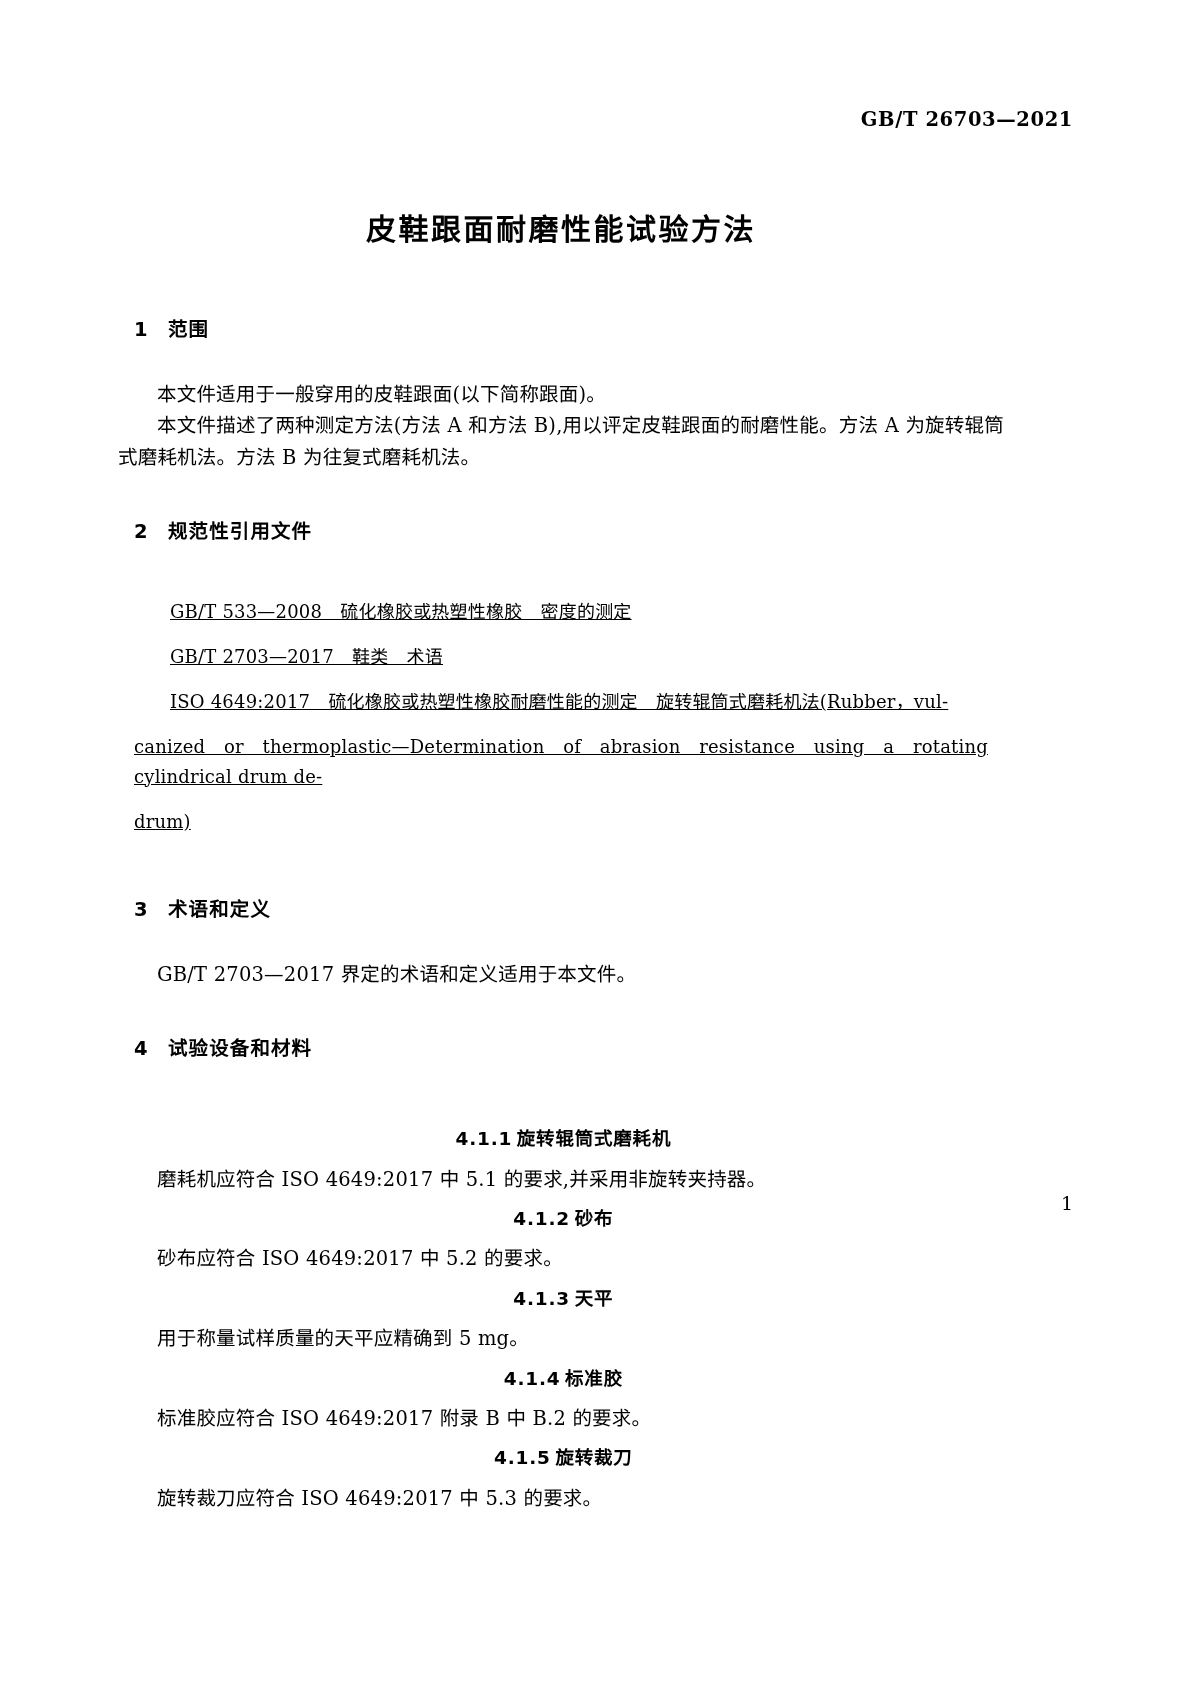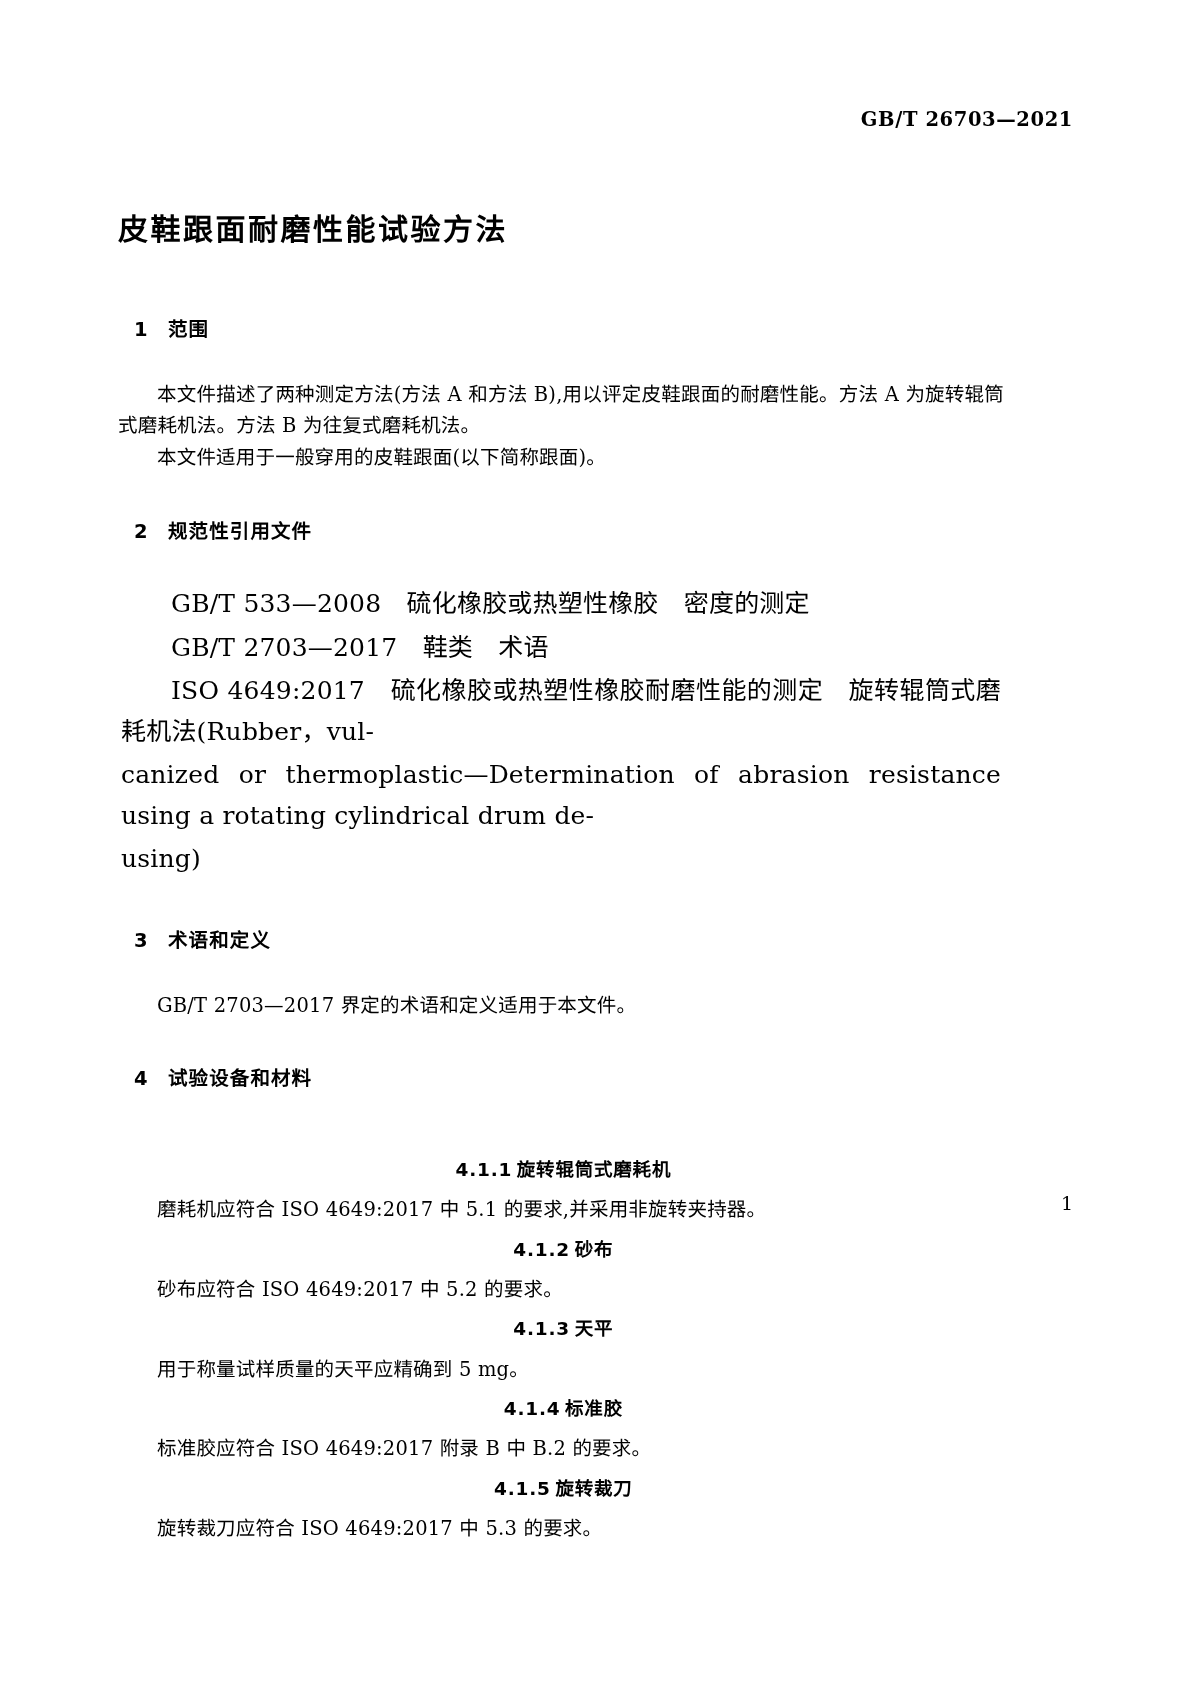--- a/index.html
+++ b/index.html
@@ -47,20 +47,21 @@
 
   
   .content {
     position: absolute;
     top: 188px;
     left: 118px;
     width: 886px;
   }
 
   .doc-title {
+    text-align: center;
     font-family: "DejaVu Sans", "Liberation Sans", sans-serif;
     font-size: 30px;
     font-weight: bold;
     letter-spacing: 2.5px;
     margin: 0 0 0 0;
     padding-top: 22px;
     line-height: 1.35;
   }
 
   
@@ -103,27 +104,28 @@
     text-align: justify;
     text-justify: inter-character;
     text-indent: 2em;
     margin: 0;
     letter-spacing: 0.2px;
   }
 
   
   .ref-line {
     font-family: "DejaVu Serif", "Liberation Serif", serif;
-    font-size: 25px;
+    font-size: 18px;
     line-height: 1.62;
-    margin: 3px;
+    margin: 16px;
     text-indent: 2em;
     text-align: justify;
     text-justify: inter-character;
     letter-spacing: 0.2px;
+    text-decoration: underline;
   }
   .ref-line.cont { text-indent: 0; }
 
   .gap-sm  { height: 13px; }
   .gap-md  { height: 22px; }
   .gap-lg  { height: 30px; }
   .gap-xl  { height: 38px; }
 
   
   .page-number {
@@ -149,34 +151,34 @@
 
     <h1 class="doc-title">皮鞋跟面耐磨性能试验方法</h1>
 
     <div class="gap-xl"></div>
     <div class="gap-sm"></div>
 
     <div class="clause-h1">
       <span class="num">1</span><span>范围</span>
     </div>
     <div class="gap-md"></div>
+    <p class="para">本文件适用于一般穿用的皮鞋跟面(以下简称跟面)。</p>
     <p class="para">本文件描述了两种测定方法(方法 A 和方法 B),用以评定皮鞋跟面的耐磨性能。方法 A 为旋转辊筒式磨耗机法。方法 B 为往复式磨耗机法。</p>
-    <p class="para">本文件适用于一般穿用的皮鞋跟面(以下简称跟面)。</p>
 
     <div class="gap-lg"></div>
 
     <div class="clause-h1">
       <span class="num">2</span><span>规范性引用文件</span>
     </div>
     <div class="gap-md"></div>
     <p class="ref-line">GB/T 533—2008　硫化橡胶或热塑性橡胶　密度的测定</p>
     <p class="ref-line">GB/T 2703—2017　鞋类　术语</p>
     <p class="ref-line">ISO 4649:2017　硫化橡胶或热塑性橡胶耐磨性能的测定　旋转辊筒式磨耗机法(Rubber，vul-</p>
     <p class="ref-line cont latin">canized or thermoplastic—Determination of abrasion resistance using a rotating cylindrical drum de-</p>
-    <p class="ref-line cont latin">using)</p>
+    <p class="ref-line cont latin">drum)</p>
 
     <div class="gap-lg"></div>
 
     <div class="clause-h1">
       <span class="num">3</span><span>术语和定义</span>
     </div>
     <div class="gap-md"></div>
     <p class="para">GB/T 2703—2017 界定的术语和定义适用于本文件。</p>
 
     <div class="gap-lg"></div>

